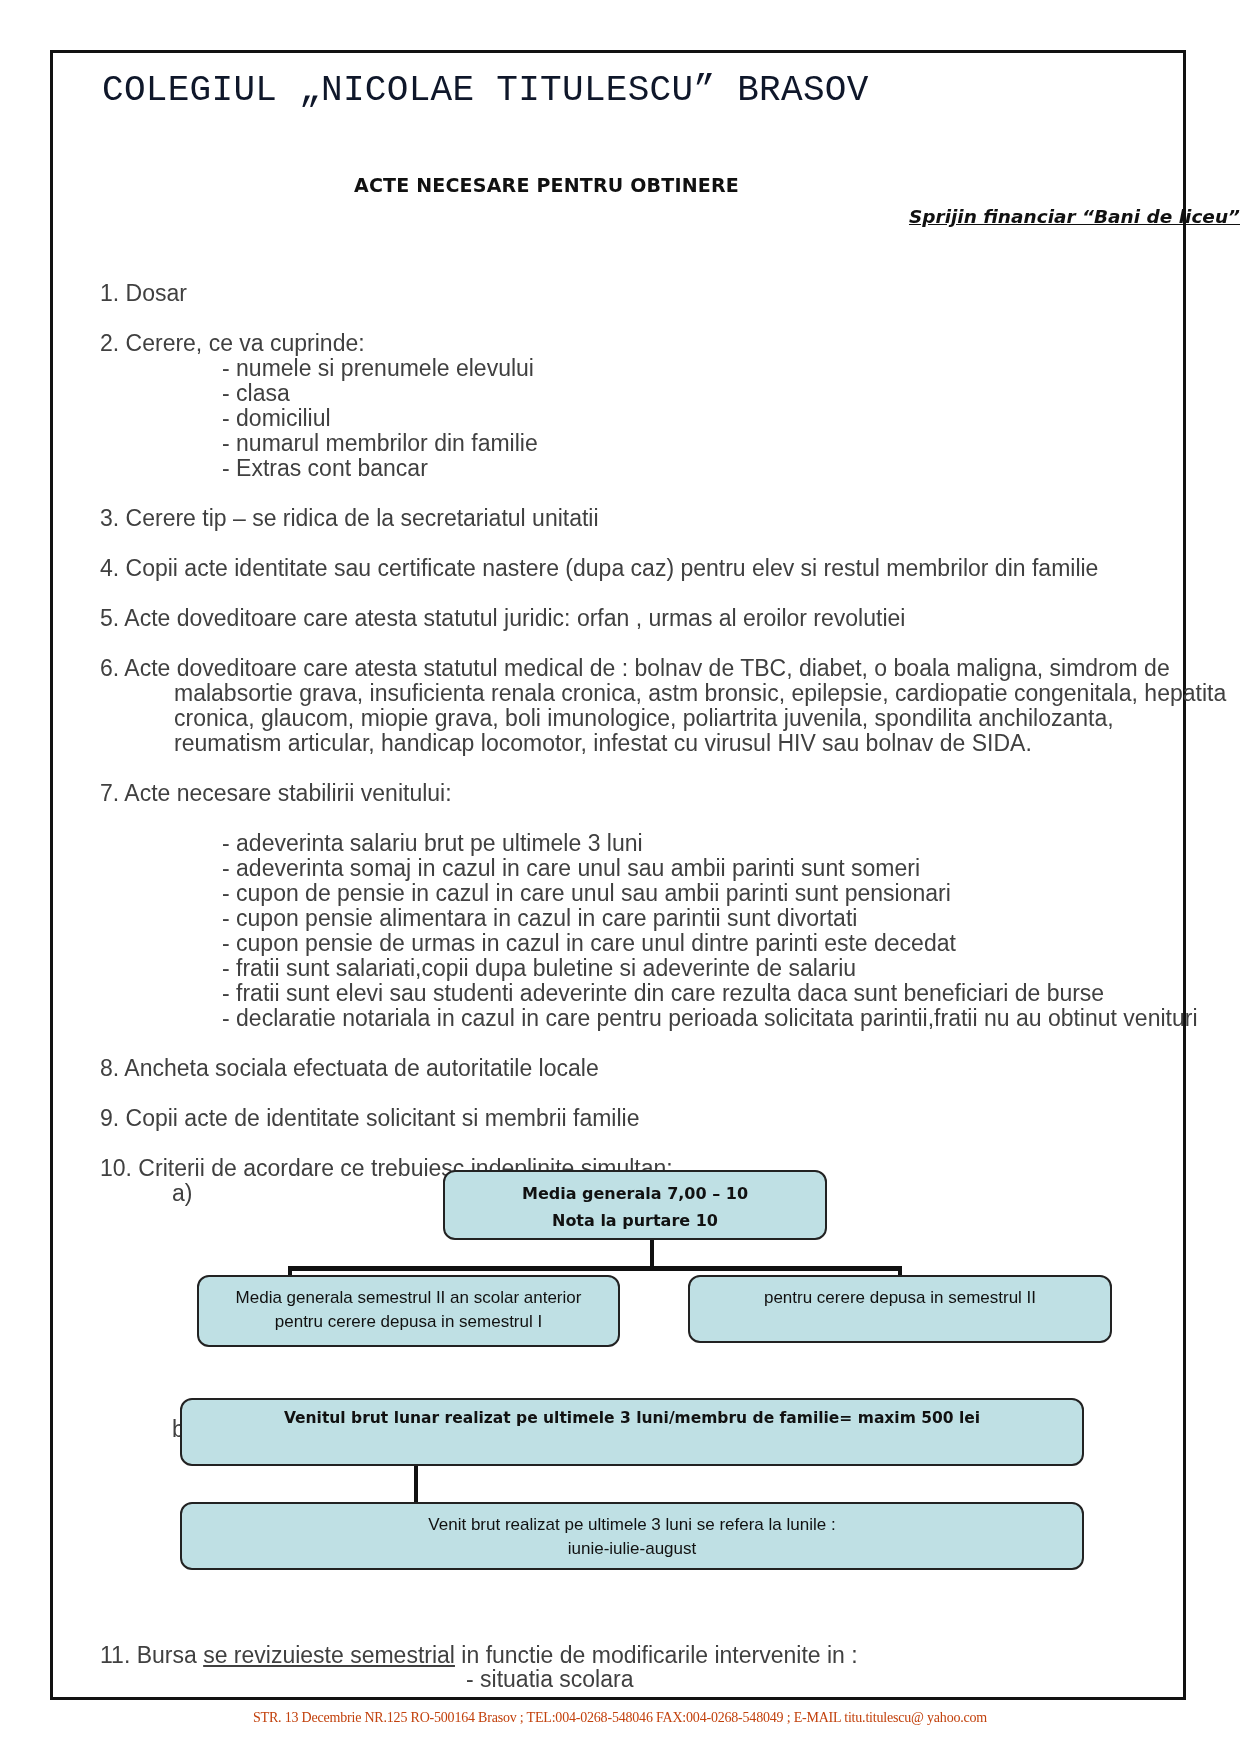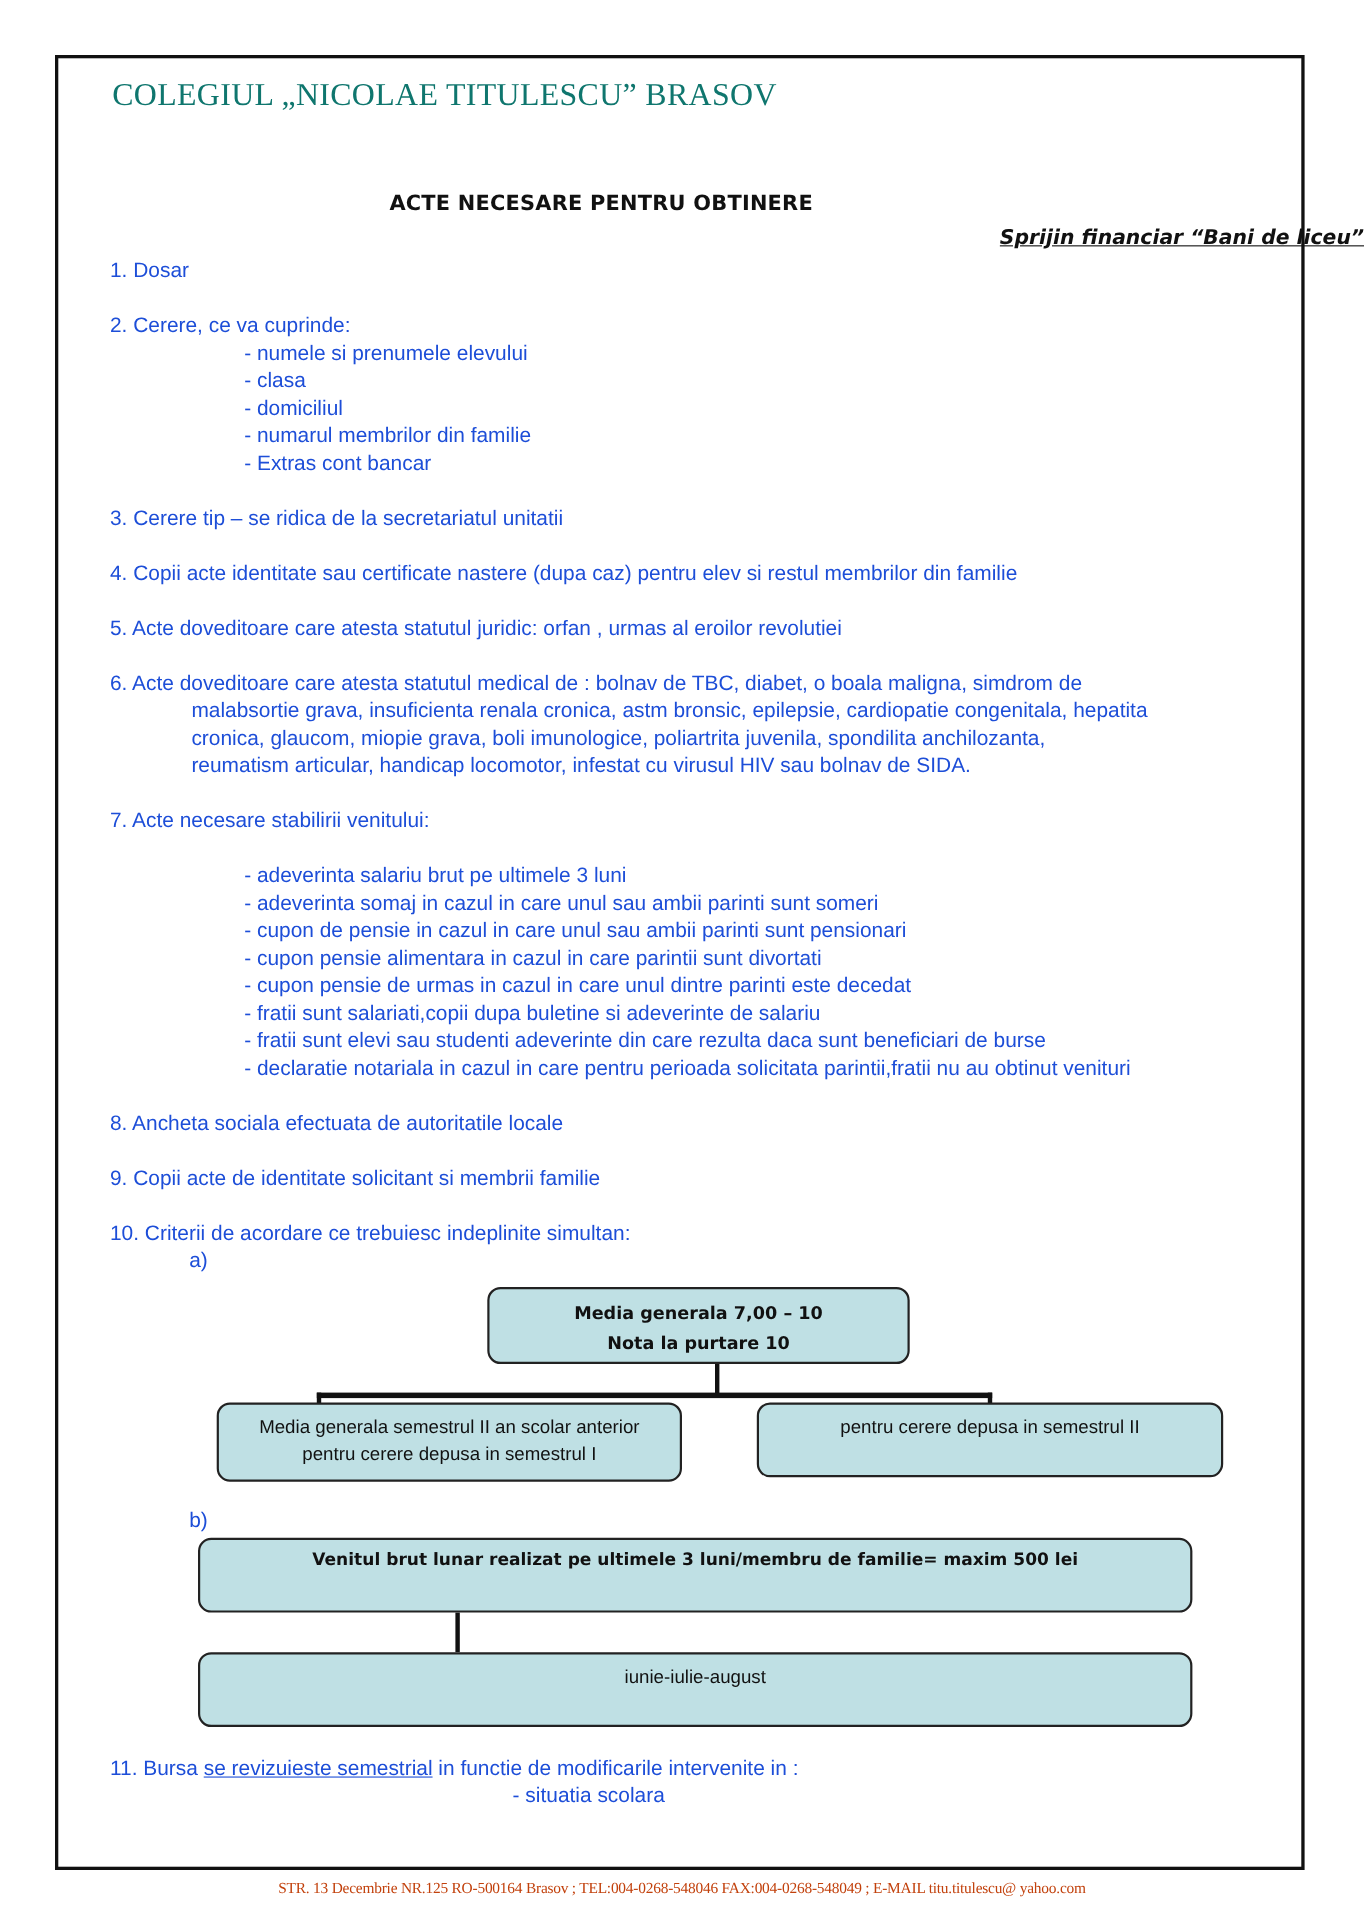--- a/index.html
+++ b/index.html
@@ -3,32 +3,32 @@
 <meta charset="utf-8">
 <style>
   html, body { margin: 0; padding: 0; background: #ffffff; }
   body { width: 1240px; height: 1754px; position: relative; overflow: hidden;
          font-family: "DejaVu Sans", sans-serif; color: #111; }
 
   .frame { position: absolute; left: 50px; top: 50px; width: 1136px; height: 1650px;
            border: 3px solid #111; box-sizing: border-box; }
 
   .school-title { position: absolute; left: 102px; top: 70px;
-                  font-family: Liberation Serif, serif; font-size: 29px; letter-spacing: 0.3px;
-                  color: #0f766e; white-space: nowrap; }
+                  font-family: Liberation Mono, monospace; font-size: 36px; letter-spacing: 0.3px;
+                  color: #0f172a; white-space: nowrap; }
 
   .main-heading { position: absolute; left: 0; width: 1093px; top: 174px; text-align: center;
                   font-family: "DejaVu Sans", sans-serif; font-weight: 700; font-size: 19px;
                   letter-spacing: 0.2px; box-sizing: border-box; }
   .sub-heading { position: absolute; left: 0; width: 1240px; top: 206px; text-align: right;
                  font-family: "DejaVu Sans", sans-serif; font-weight: bold; font-style: italic;
                  font-size: 18.5px; text-decoration: underline; padding-left: 250px; box-sizing: border-box; }
 
   .line { position: absolute; font-family: "Liberation Sans Narrow", "Liberation Sans", sans-serif;
-          font-size: 19px; white-space: nowrap; color: #1d4ed8; }
+          font-size: 23px; white-space: nowrap; color: #404040; margin-top: 44px; }
   .indent-sub { left: 222px; }
   .item { left: 100px; }
   .cont { left: 174px; }
   .u { text-decoration: underline; }
 
   .box { position: absolute; background: #bfe0e4; border: 2.5px solid #222; border-radius: 12px;
          box-sizing: border-box; text-align: center; font-family: "Liberation Sans", sans-serif;
          color: #111; }
   .box .bold { font-family: "DejaVu Sans", sans-serif; font-weight: 900; font-size: 16px; }
   .box .reg { font-size: 17px; line-height: 24px; }
@@ -97,19 +97,20 @@
 <div class="box" style="left:688px; top:1275px; width:424px; height:68px; padding-top:9px;">
   <div class="reg">pentru cerere depusa in semestrul II</div>
 </div>
 
 <div class="line" style="left:172px; top:1372px">b)</div>
 <div class="box" style="left:180px; top:1398px; width:904px; height:68px; padding-top:6px;">
   <div class="bold" style="font-size:15.5px; line-height:24px">Venitul brut lunar realizat pe ultimele 3 luni/membru de familie= maxim 500 lei</div>
 </div>
 <div class="conn" style="left:414px; top:1466px; width:4px; height:36px;"></div>
 <div class="box" style="left:180px; top:1502px; width:904px; height:68px; padding-top:9px;">
+  <div class="reg">Venit brut realizat pe ultimele 3 luni  se refera la lunile :</div>
   <div class="reg">iunie-iulie-august</div>
 </div>
 
 <div class="line item" style="top:1598px"><span>11. Bursa </span><span class="u">se revizuieste semestrial</span><span> in functie de modificarile intervenite in :</span></div>
 <div class="line" style="left:466px; top:1622px">- situatia scolara</div>
 
 <div class="footer">STR. 13 Decembrie NR.125 RO-500164 Brasov ; TEL:004-0268-548046 FAX:004-0268-548049 ; E-MAIL titu.titulescu@ yahoo.com</div>
 
 </body></html>

